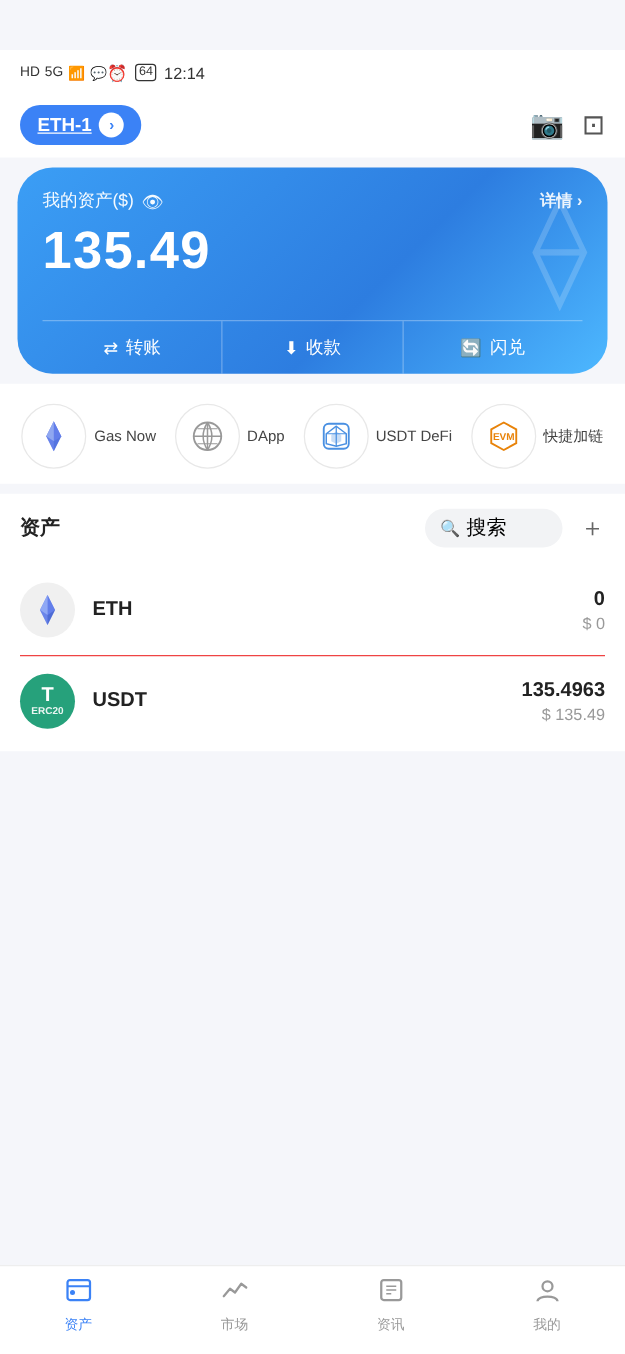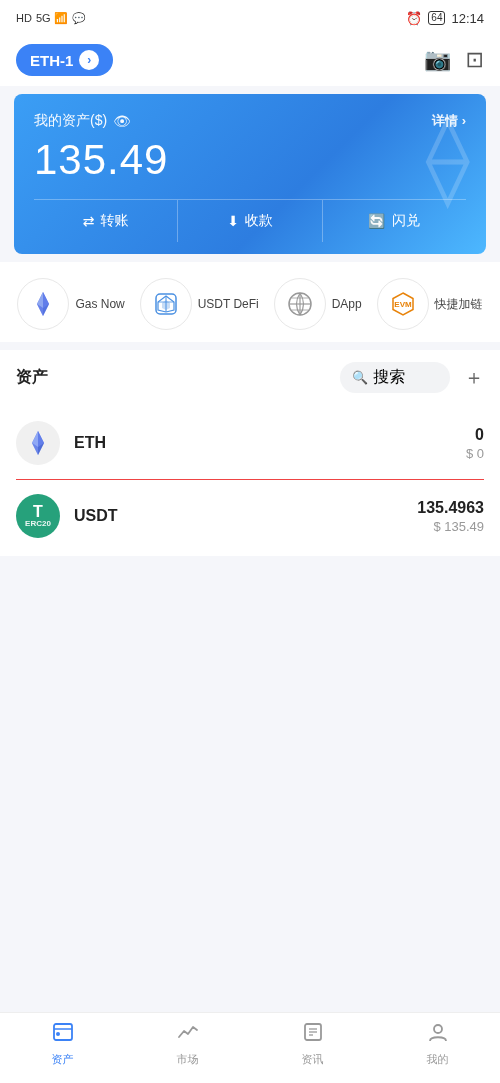--- a/index.html
+++ b/index.html
@@ -11,23 +11,23 @@
       font-family: -apple-system, 'PingFang SC', 'Microsoft YaHei', sans-serif;
       position: relative;
       overflow-x: hidden;
     }
 
     
     .status-bar {
       background: #fff;
       display: flex;
       align-items: center;
-      justify-content: space-between;
       padding: 6px 16px;
       height: 36px;
+      margin-top: 40px;
     }
     .status-left { font-size: 11px; color: #333; display: flex; align-items: center; gap: 4px; }
     .status-right { font-size: 13px; color: #333; display: flex; align-items: center; gap: 6px; }
     .battery-box {
       border: 1.5px solid #333;
       border-radius: 3px;
       padding: 1px 2px;
       font-size: 10px;
       line-height: 1;
       position: relative;
@@ -44,56 +44,57 @@
     .eth-badge {
       background: #3b82f6;
       color: #fff;
       font-size: 15px;
       font-weight: 600;
       padding: 6px 14px;
       border-radius: 20px;
       display: flex;
       align-items: center;
       gap: 6px;
+      text-decoration: underline;
     }
     .eth-badge .chevron {
       width: 20px;
       height: 20px;
       background: #fff;
       border-radius: 50%;
       display: flex;
       align-items: center;
       justify-content: center;
       color: #3b82f6;
       font-size: 12px;
       font-weight: 700;
     }
     .header-icons { display: flex; gap: 14px; align-items: center; }
     .header-icon { font-size: 22px; color: #555; cursor: pointer; }
 
     
     .asset-card {
       margin: 8px 14px;
       background: linear-gradient(135deg, #3b9ef5 0%, #2d7de0 60%, #4db8ff 100%);
-      border-radius: 8px;
+      border-radius: 28px;
       padding: 18px 20px 0;
       color: #fff;
       position: relative;
       overflow: hidden;
       min-height: 160px;
     }
     .asset-card-top {
       display: flex;
       justify-content: space-between;
       align-items: center;
       margin-bottom: 6px;
     }
     .asset-title { font-size: 14px; opacity: 0.95; display: flex; align-items: center; gap: 6px; }
     .detail-link { font-size: 13px; opacity: 0.9; font-weight: bold; }
-    .asset-amount { font-size: 42px; font-weight: 400; letter-spacing: 1px; margin-bottom: 15px; }
+    .asset-amount { font-size: 42px; font-weight: 700; letter-spacing: 1px; margin-bottom: 32px; }
     .eth-watermark {
       position: absolute;
       right: 16px;
       top: 10px;
       opacity: 0.18;
       font-size: 90px;
     }
 
     
     .action-buttons {
@@ -301,46 +302,46 @@
 
       <svg width="28" height="28" viewBox="0 0 28 28" fill="none">
         <polygon points="14,2 20,14 14,26 8,14" fill="#627eea" opacity="0.9"></polygon>
         <polygon points="14,2 20,14 14,18" fill="#627eea"></polygon>
         <polygon points="14,18 8,14 14,2" fill="#8fa7f0"></polygon>
         <polygon points="14,26 8,14 14,18" fill="#627eea" opacity="0.7"></polygon>
         <polygon points="14,18 20,14 14,26" fill="#4a6bdc" opacity="0.7"></polygon>
       </svg>
     </div>
     <span class="quick-label">Gas Now</span>
-  </div>
-  <div class="quick-item">
-    <div class="quick-icon">
-      <svg width="28" height="28" viewBox="0 0 28 28" fill="none">
-        <rect x="4" y="4" width="20" height="20" rx="4" fill="none" stroke="#4a90e2" stroke-width="1.5"></rect>
-        <polygon points="14,6 22,12 22,20 14,22 6,20 6,12" fill="none" stroke="#4a90e2" stroke-width="1.2"></polygon>
-        <polygon points="14,10 18,13 18,18 14,20 10,18 10,13" fill="#4a90e2" opacity="0.3"></polygon>
-        <line x1="14" y1="6" x2="14" y2="22" stroke="#4a90e2" stroke-width="1"></line>
-        <line x1="6" y1="12" x2="22" y2="12" stroke="#4a90e2" stroke-width="0.8"></line>
-      </svg>
-    </div>
-    <span class="quick-label">USDT DeFi</span>
   </div>
   <div class="quick-item">
     <div class="quick-icon">
       <svg width="26" height="26" viewBox="0 0 26 26" fill="none">
         <circle cx="13" cy="13" r="11" stroke="#999" stroke-width="1.5" fill="none"></circle>
         <line x1="13" y1="2" x2="13" y2="24" stroke="#999" stroke-width="1.2"></line>
         <line x1="2" y1="13" x2="24" y2="13" stroke="#999" stroke-width="1.2"></line>
         <path d="M13 2 Q20 13 13 24" stroke="#999" stroke-width="1.2" fill="none"></path>
         <path d="M13 2 Q6 13 13 24" stroke="#999" stroke-width="1.2" fill="none"></path>
         <line x1="5" y1="7" x2="21" y2="7" stroke="#999" stroke-width="0.8"></line>
         <line x1="5" y1="19" x2="21" y2="19" stroke="#999" stroke-width="0.8"></line>
       </svg>
     </div>
     <span class="quick-label">DApp</span>
+  </div>
+  <div class="quick-item">
+    <div class="quick-icon">
+      <svg width="28" height="28" viewBox="0 0 28 28" fill="none">
+        <rect x="4" y="4" width="20" height="20" rx="4" fill="none" stroke="#4a90e2" stroke-width="1.5"></rect>
+        <polygon points="14,6 22,12 22,20 14,22 6,20 6,12" fill="none" stroke="#4a90e2" stroke-width="1.2"></polygon>
+        <polygon points="14,10 18,13 18,18 14,20 10,18 10,13" fill="#4a90e2" opacity="0.3"></polygon>
+        <line x1="14" y1="6" x2="14" y2="22" stroke="#4a90e2" stroke-width="1"></line>
+        <line x1="6" y1="12" x2="22" y2="12" stroke="#4a90e2" stroke-width="0.8"></line>
+      </svg>
+    </div>
+    <span class="quick-label">USDT DeFi</span>
   </div>
   <div class="quick-item">
     <div class="quick-icon">
       <svg width="28" height="28" viewBox="0 0 28 28" fill="none">
         <path d="M14 3 L24 8.5 L24 19.5 L14 25 L4 19.5 L4 8.5 Z" fill="none" stroke="#e8830a" stroke-width="1.5"></path>
         <text x="14" y="17" text-anchor="middle" font-size="8" font-weight="700" fill="#e8830a">EVM</text>
       </svg>
     </div>
     <span class="quick-label">快捷加链</span>
   </div>

